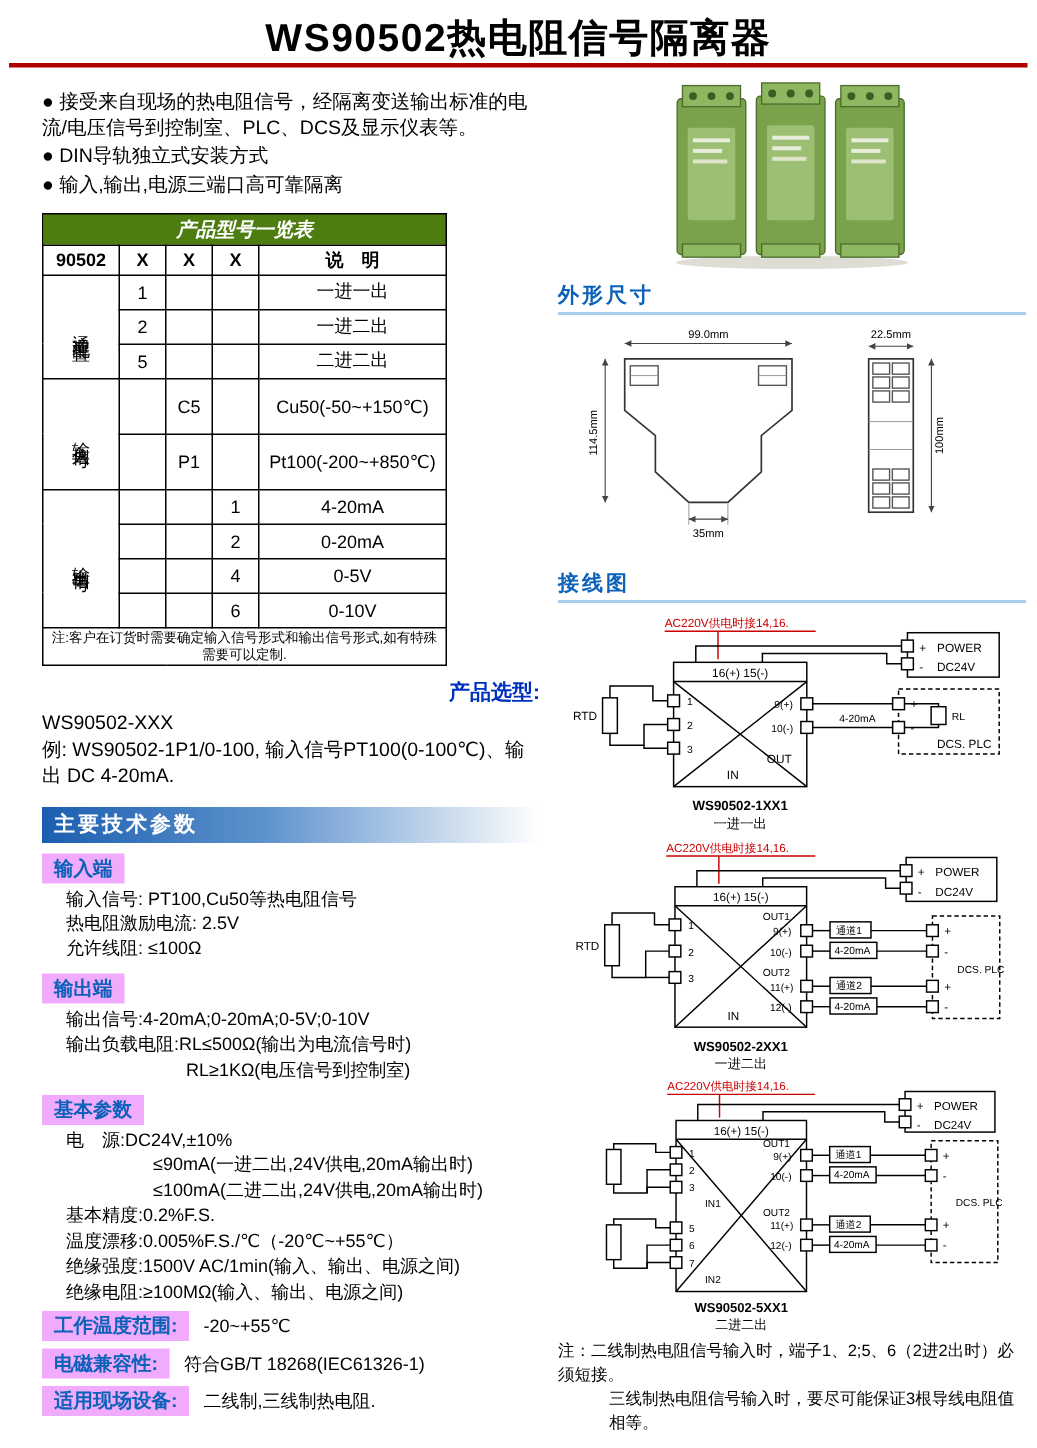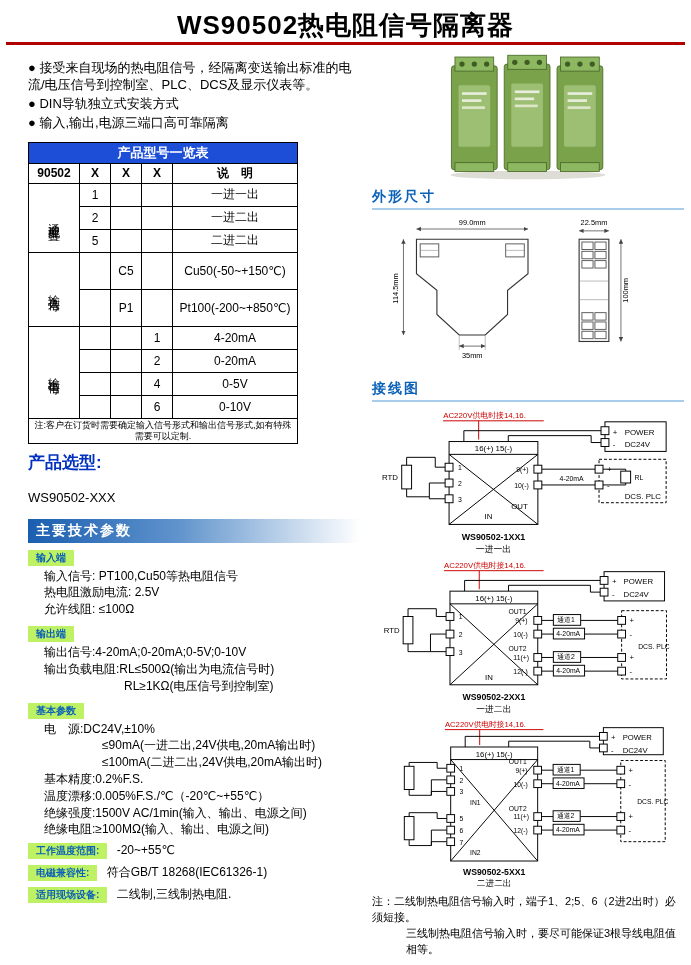--- a/index.html
+++ b/index.html
@@ -8,38 +8,38 @@
   .title{position:absolute;top:8px;left:0;width:100%;text-align:center;
          font-size:26px;font-weight:bold;letter-spacing:1px;}
   .red-rule{position:absolute;top:42px;left:6px;width:679px;height:3px;background:#b00000;}
   .left{position:absolute;left:28px;top:58px;width:332px;}
   .right{position:absolute;left:372px;top:50px;width:312px;}
 
   .bullets p{font-size:13px;line-height:1.3;margin:2px 0;}
 
   table.model{border-collapse:collapse;margin-top:10px;width:270px;font-size:12px;}
   table.model td{border:1px solid #000;padding:1px 3px;text-align:center;}
-  td.tbl-title{background:#1d4ed8;color:#fff;font-weight:bold;text-align:left;
-               padding:3px 8px;font-size:13px;}
+  td.tbl-title{background:#4d7c0f;color:#fff;font-weight:bold;text-align:left;
+               padding:3px 8px;font-size:13px;font-style:italic;}
   tr.hdr td{font-weight:bold;}
   td.vlabel{writing-mode:vertical-lr;text-orientation:upright;line-height:1;
             letter-spacing:2px;width:24px;padding:2px 4px;font-size:12px;}
   td.code{width:24px;}
   td.c0{width:44px;}
   tr.rin td{height:34px;}
   tr.rch td,tr.rout td{height:20px;}
   td.note{font-size:9px;text-align:left;padding:2px 3px;line-height:1.25;}
 
   .sel{margin-top:8px;font-size:13px;line-height:1.35;}
-  .sel .t{color:#0030c0;font-weight:bold;font-size:17px;margin-bottom:14px;}
+  .sel .t{color:#0030c0;font-weight:bold;font-size:14px;margin-bottom:2px;text-align:right;}
 
   .pbar{margin-top:12px;background:linear-gradient(90deg,#1b5eb0 0%,#5f93cc 45%,#ffffff 100%);
         color:#fff;font-weight:bold;font-size:14px;padding:3px 8px;letter-spacing:2px;}
-  .chip{display:inline-block;background:#bef264;color:#0b62b8;font-weight:bold;
-        font-size:10px;padding:1px 8px;margin:7px 0 2px;}
+  .chip{display:inline-block;background:#f0abfc;color:#0b62b8;font-weight:bold;
+        font-size:13px;padding:1px 8px;margin:7px 0 2px;}
   .pl{font-size:12px;line-height:1.32;margin:1px 16px;}
   .ind1{padding-left:80px;}
   .ind2{padding-left:58px;}
   .kv{font-size:12px;margin:5px 0;}
   .kv .chip{margin:0 6px 0 0;}
 
   .photo{display:block;margin:0 auto 4px;width:200px;height:132px;}
   .rc-h{color:#0b62b8;font-weight:bold;font-size:14px;border-bottom:2px solid #a8cdec;
         padding-bottom:2px;margin:6px 0 6px;letter-spacing:2px;}
   svg.dims{width:100%;height:158px;display:block;}
@@ -145,20 +145,21 @@
     </tr>
     <tr>
       <td class="note" colspan="5">注:客户在订货时需要确定输入信号形式和输出信号形式,如有特殊需要可以定制.</td>
     </tr>
   </tbody>
     </table>
 
   <div class="sel">
     <div class="t">产品选型:</div>
     <div>WS90502-XXX</div>
+    <div>例: WS90502-1P1/0-100, 输入信号PT100(0-100℃)、输出 DC 4-20mA.</div>
   </div>
 
   <div class="pbar">主要技术参数</div>
 
   <div>
     <span class="chip">输入端</span>
     <p class="pl">输入信号: PT100,Cu50等热电阻信号</p>
     <p class="pl">热电阻激励电流: 2.5V</p>
     <p class="pl">允许线阻: ≤100Ω</p>
   </div>

